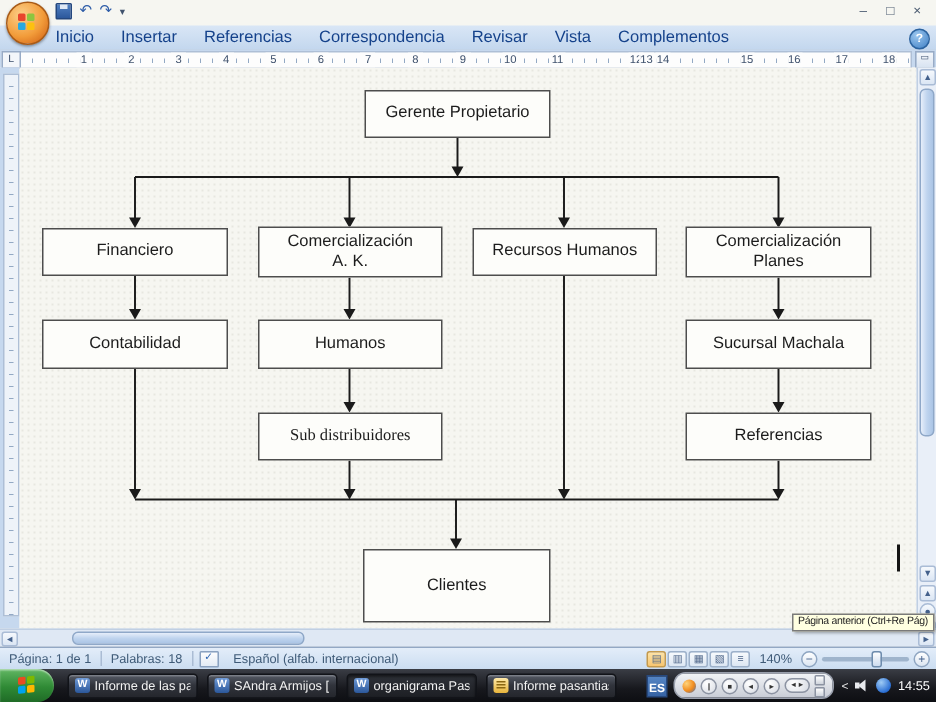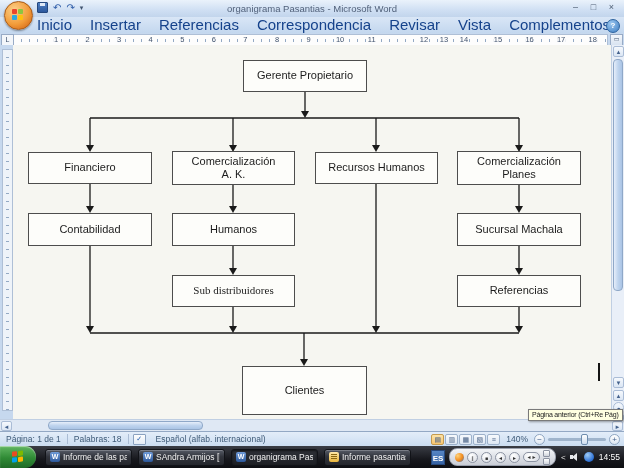--- a/index.html
+++ b/index.html
@@ -28,21 +28,21 @@
   .qat .floppy::after{content:"";position:absolute;left:2px;top:0;width:5px;height:3px;background:#dfe9f6;}
   .qat .glyph{font-size:10px;color:#2f5da8;line-height:11px;}
   .qat .more{font-size:7px;color:#41536e;}
   .winbtns{position:absolute;right:6px;top:2px;display:flex;gap:5px;z-index:6;}
   .winbtn{width:13px;height:11px;text-align:center;font-size:9px;line-height:11px;color:#4d5d72;}
 
   
   .tabrow{position:absolute;left:0;top:17px;width:624px;height:16px;
     background:linear-gradient(#d9e6f6,#c3d7ee);border-bottom:1px solid #a9bfda;}
   .tabs{position:absolute;left:28px;top:0;height:16px;display:flex;}
-  .tab{padding:0 9px;font-size:15px;line-height:16px;color:#15428b;white-space:nowrap;}
+  .tab{padding:0 9px;font-size:11px;line-height:16px;color:#15428b;white-space:nowrap;}
   .helpbtn{position:absolute;right:4px;top:19px;width:12px;height:12px;border-radius:50%;
     background:radial-gradient(circle at 35% 30%,#9cc7ef,#3f7fc4);border:1px solid #2c639f;
     color:#fff;font-size:8px;font-weight:bold;text-align:center;line-height:12px;z-index:6;}
 
   
   .ruler{position:absolute;left:0;top:33px;width:624px;height:12px;background:#c6d8ee;}
   .ruler-white{position:absolute;left:13px;top:1px;width:593px;height:10px;background:#fdfdfd;
     border:1px solid #aebfd6;
     background-image:repeating-linear-gradient(90deg,transparent 0 7.2px,#93a9c4 7.2px 8px);
     background-size:100% 3px;background-position:0 center;background-repeat:no-repeat;}
@@ -180,23 +180,20 @@
     border-bottom:4px solid transparent;border-right:5px solid #e8eaee;}
   .tray-blue{margin-left:3px;width:10px;height:10px;border-radius:50%;
     background:radial-gradient(circle at 35% 30%,#9ecbf5,#2a6ed3 70%,#1b4f9e);}
   .clock{margin-left:5px;color:#fff;font-size:8.5px;white-space:nowrap;}
 </style>
 </head>
 <body>
 
 <div id="screen">
 
-  <div class="titlebar">
-    <div class="title-text">organigrama Pasantias - Microsoft Word</div>
-  </div>
   <div class="office-orb">
     <div class="orb-grid">
         <i></i>
         <i></i>
         <i></i>
         <i></i>
       </div>
   </div>
   <div class="qat">
     <span class="floppy"></span>
@@ -232,22 +229,22 @@
         <span class="rnum" style="left: 105.14px;">3</span>
         <span class="rnum" style="left: 136.71px;">4</span>
         <span class="rnum" style="left: 168.28px;">5</span>
         <span class="rnum" style="left: 199.85px;">6</span>
         <span class="rnum" style="left: 231.42px;">7</span>
         <span class="rnum" style="left: 262.99px;">8</span>
         <span class="rnum" style="left: 294.56px;">9</span>
         <span class="rnum" style="left: 326.13px;">10</span>
         <span class="rnum" style="left: 357.7px;">11</span>
         <span class="rnum" style="left: 410px;">12</span>
-        <span class="rnum" style="left: 430px; text-align: center;">13</span>
-        <span class="rnum" style="left: 450px;">14</span>
+        <span class="rnum" style="left: 417px; text-align: center;">13</span>
+        <span class="rnum" style="left: 428px;">14</span>
         <span class="rnum" style="left: 483.98px;">15</span>
         <span class="rnum" style="left: 515.55px;">16</span>
         <span class="rnum" style="left: 547.12px;">17</span>
         <span class="rnum" style="left: 578.69px;">18</span>
       </div>
   </div>
   <div class="tabselector">L</div>
   <div class="rulertoggle">▭</div>
 
   <div class="vruler">

